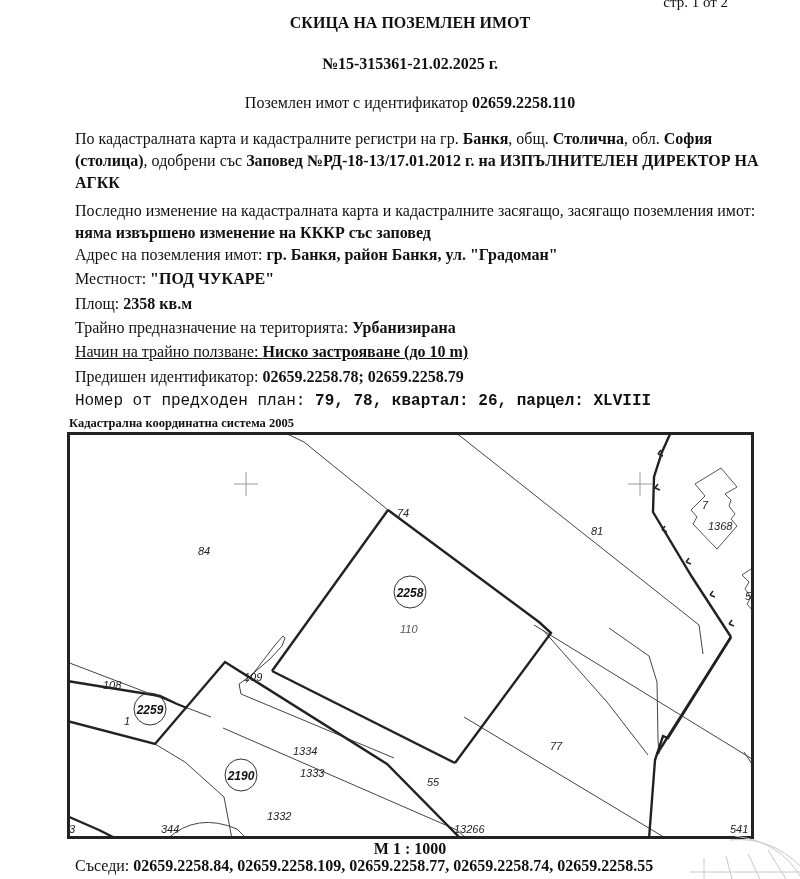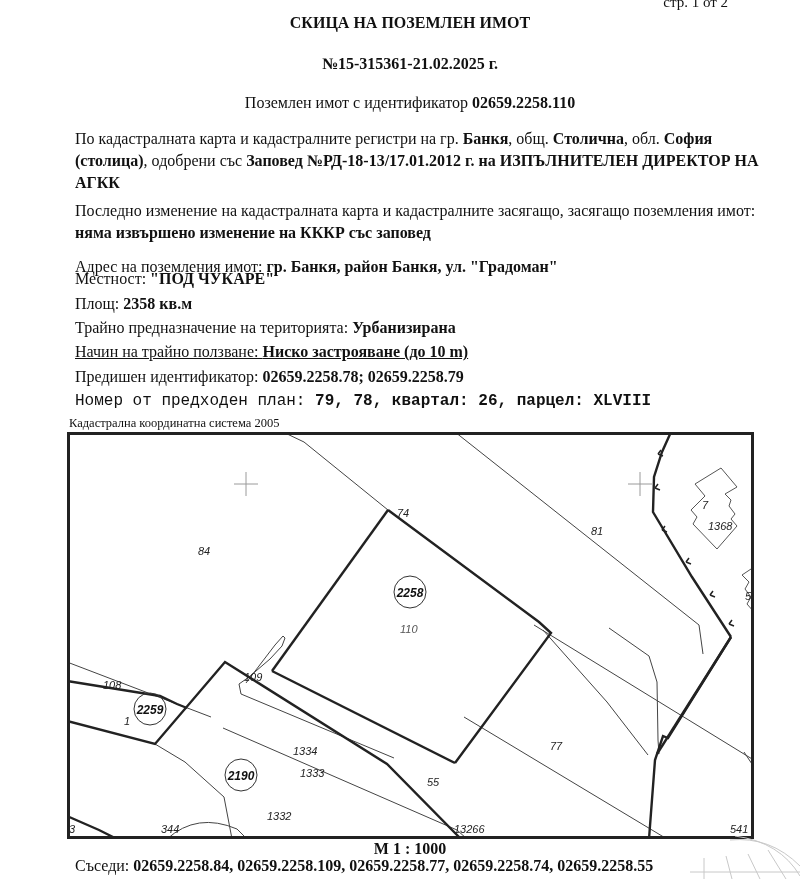--- a/index.html
+++ b/index.html
@@ -6,21 +6,21 @@
     body { width: 800px; height: 879px; position: relative; overflow: hidden;
            font-family: "Liberation Serif", "DejaVu Serif", serif; color: #111; }
     .page-num { position: absolute; right: 72px; top: -6px; font-size: 15px; }
     .title { position: absolute; left: 0; width: 820px; text-align: center; font-weight: bold; font-size: 16px; }
     .t1 { top: 14px; }
     .t2 { top: 55px; }
     .ident { position: absolute; left: 0; width: 820px; text-align: center; top: 94px; font-size: 16px; }
     .block { position: absolute; left: 75px; width: 700px; font-size: 16px; line-height: 22px; }
     .row { position: absolute; left: 75px; font-size: 16px; white-space: nowrap; }
     b { font-weight: bold; }
-    .coord { position: absolute; left: 69px; top: 416px; font-size: 12.5px; font-weight: normal; }
+    .coord { position: absolute; left: 69px; top: 416px; font-size: 12.5px; font-weight: bold; }
     .map { position: absolute; left: 67px; top: 432px; width: 687px; height: 407px; }
     .scale { position: absolute; left: 0; width: 820px; text-align: center; top: 840px; font-size: 16px; font-weight: bold; }
     .neighbors { position: absolute; left: 75px; top: 857px; font-size: 16px; white-space: nowrap; }
     .watermark { position: absolute; left: 690px; top: 836px; width: 110px; height: 43px; }
     svg text { font-family: "Liberation Sans", "DejaVu Sans", sans-serif; font-style: italic; }
   </style>
 </head>
 <body>
 
 <div class="page-num">стр. 1 от 2</div>
@@ -31,21 +31,21 @@
 </div>
 
 <div class="block" style="top:128px;">
   <span>По кадастралната карта и кадастралните регистри на гр. </span><b>Банкя</b><span>, общ. </span><b>Столична</b><span>, обл. </span><b>София (столица)</b><span>, одобрени със </span><b>Заповед №РД-18-13/17.01.2012 г. на ИЗПЪЛНИТЕЛЕН ДИРЕКТОР НА АГКК</b>
 </div>
 
 <div class="block" style="top:200px;">
   <span>Последно изменение на кадастралната карта и кадастралните засягащо, засягащо поземления имот: </span><b>няма извършено изменение на КККР със заповед</b>
 </div>
 
-<div class="row" style="top:246px;margin-top:12px;"><span>Адрес на поземления имот: </span><b>гр. Банкя, район Банкя, ул. "Градоман"</b></div>
+<div class="row" style="top:246px;"><span>Адрес на поземления имот: </span><b>гр. Банкя, район Банкя, ул. "Градоман"</b></div>
 <div class="row" style="top:270px;"><span>Местност: </span><b>"ПОД ЧУКАРЕ"</b></div>
 <div class="row" style="top:295px;text-align:center;"><span>Площ: </span><b>2358 кв.м</b></div>
 <div class="row" style="top:319px;"><span>Трайно предназначение на територията: </span><b>Урбанизирана</b></div>
 <div class="row" style="top:343px;text-decoration:underline;"><span>Начин на трайно ползване: </span><b>Ниско застрояване (до 10 m)</b></div>
 <div class="row" style="top:368px;"><span>Предишен идентификатор: </span><b>02659.2258.78; 02659.2258.79</b></div>
 <div class="row" style="top:392px;font-family:Liberation Mono, monospace;"><span>Номер от предходен план: </span><b>79, 78, квартал: 26, парцел: XLVIII</b></div>
 
 <div class="coord">Кадастрална координатна система 2005</div>
 
 <svg class="map" viewBox="0 0 687 407" xmlns="http://www.w3.org/2000/svg">

